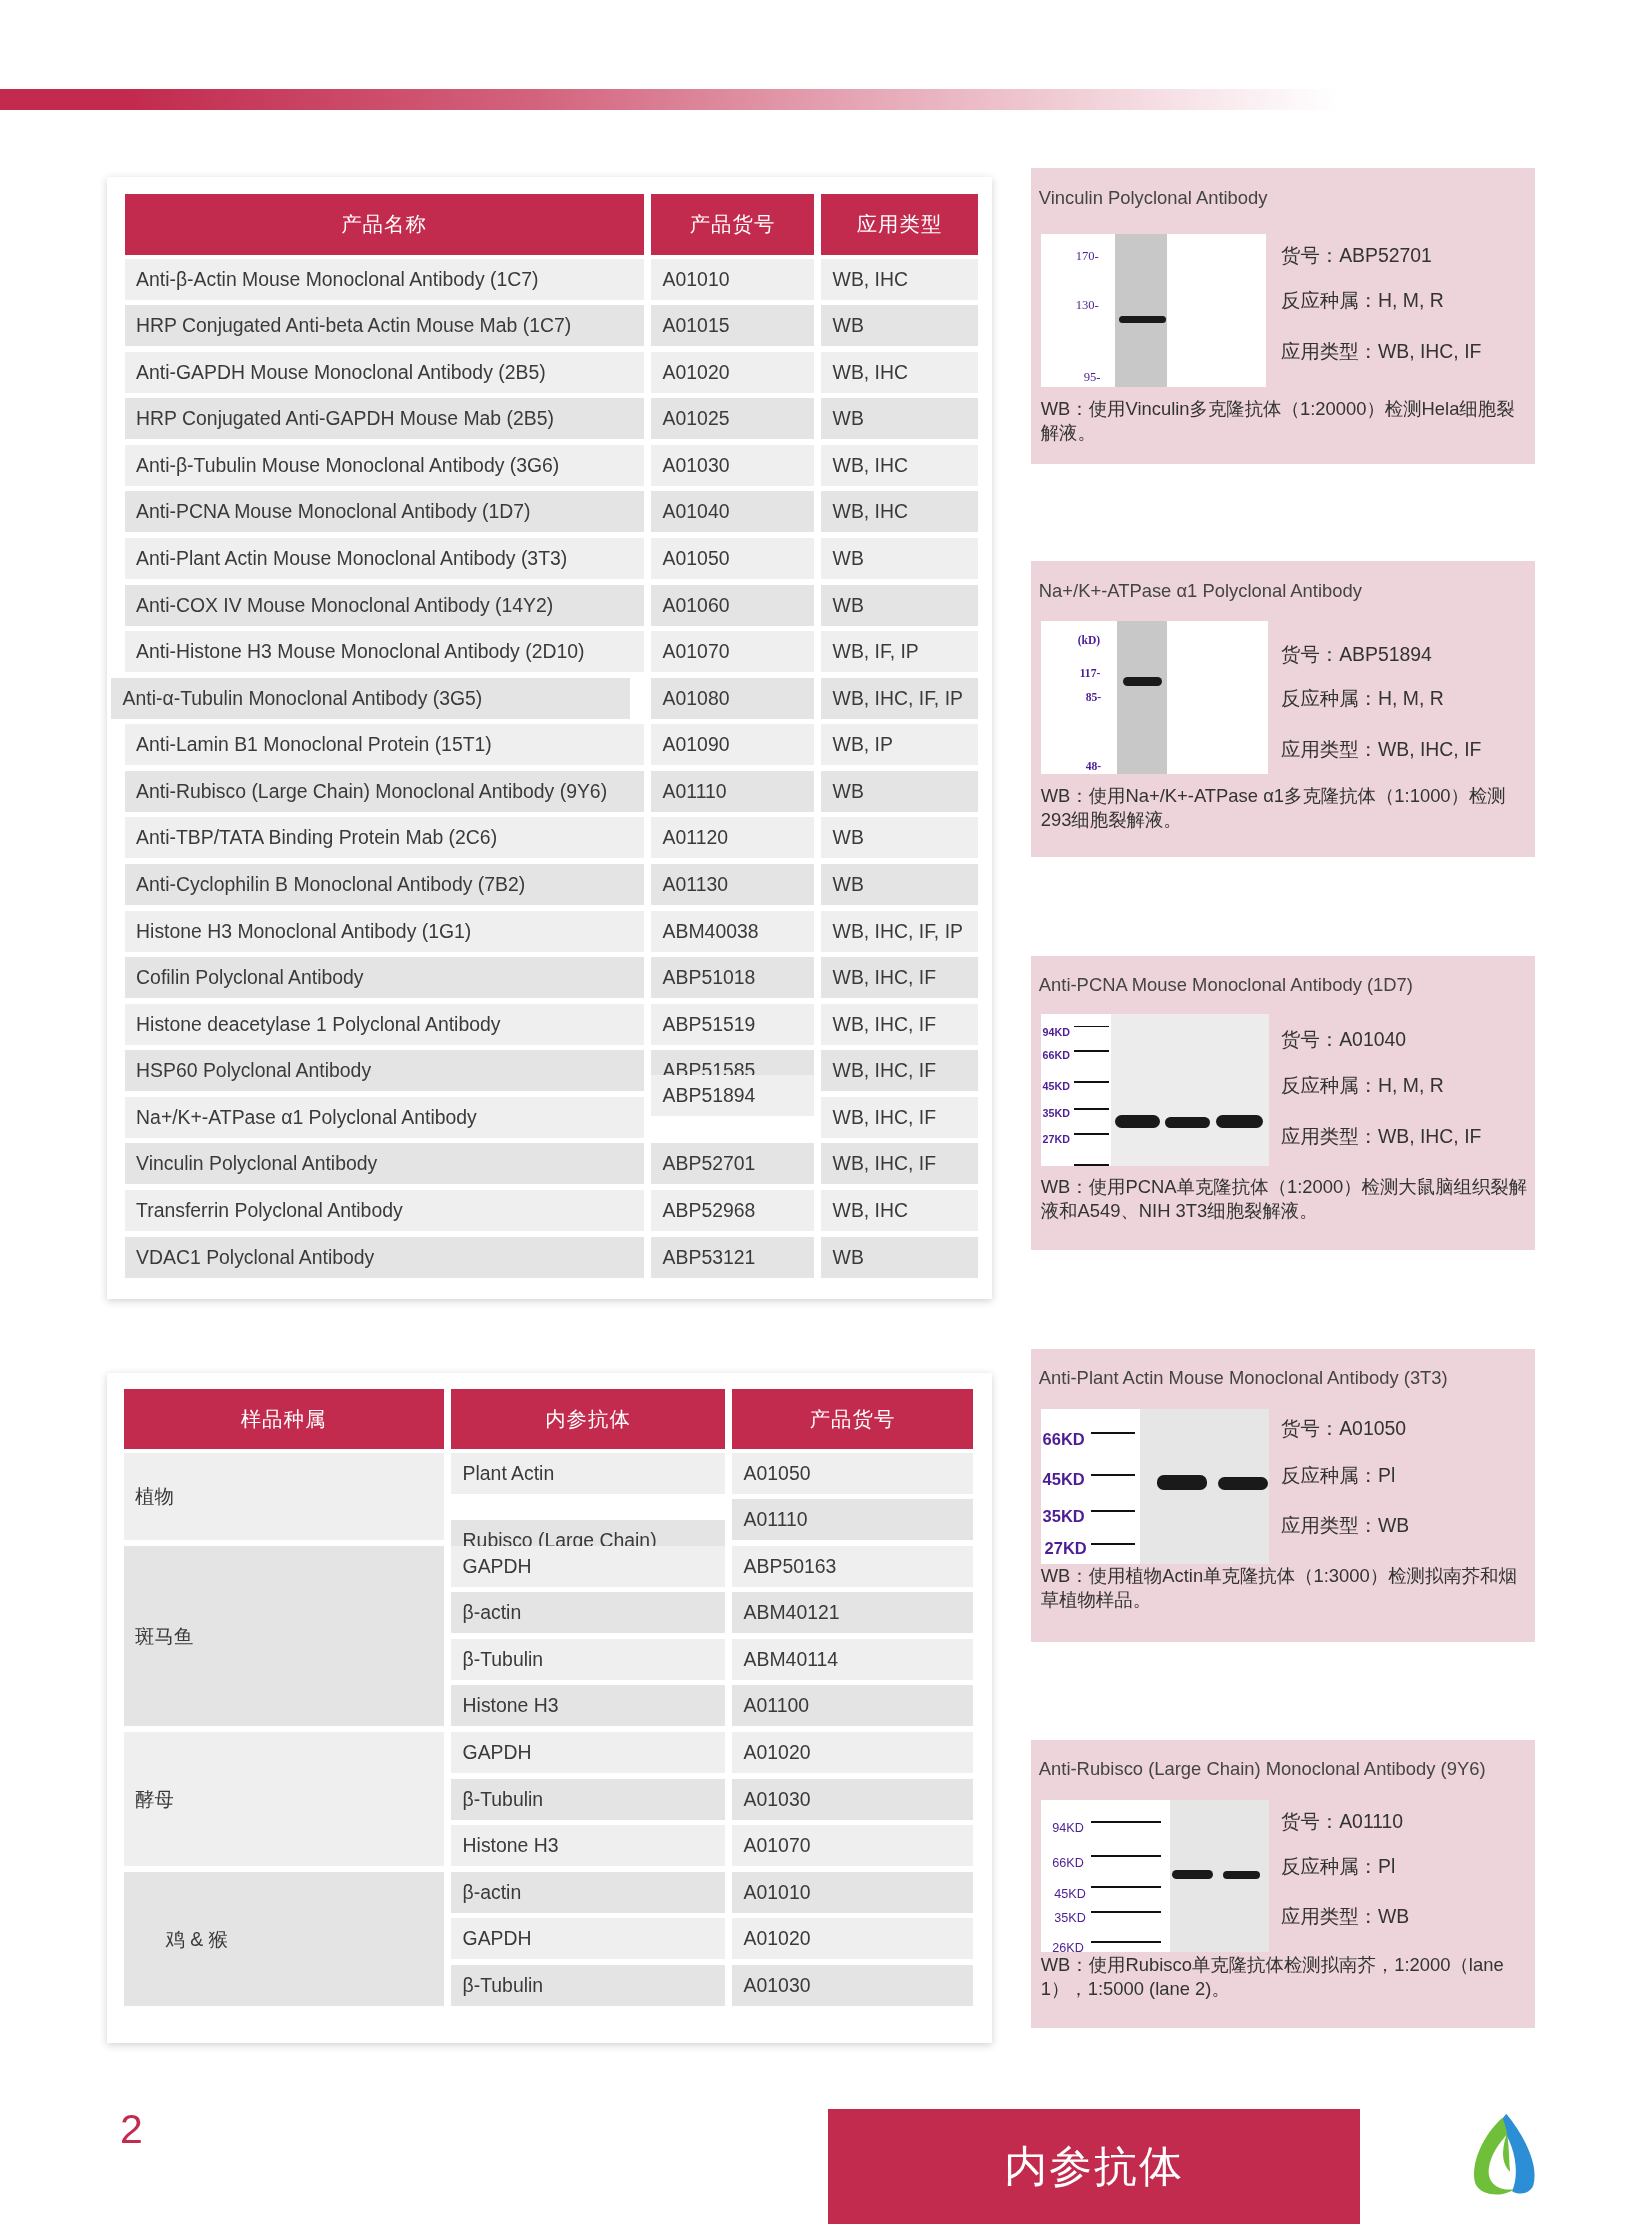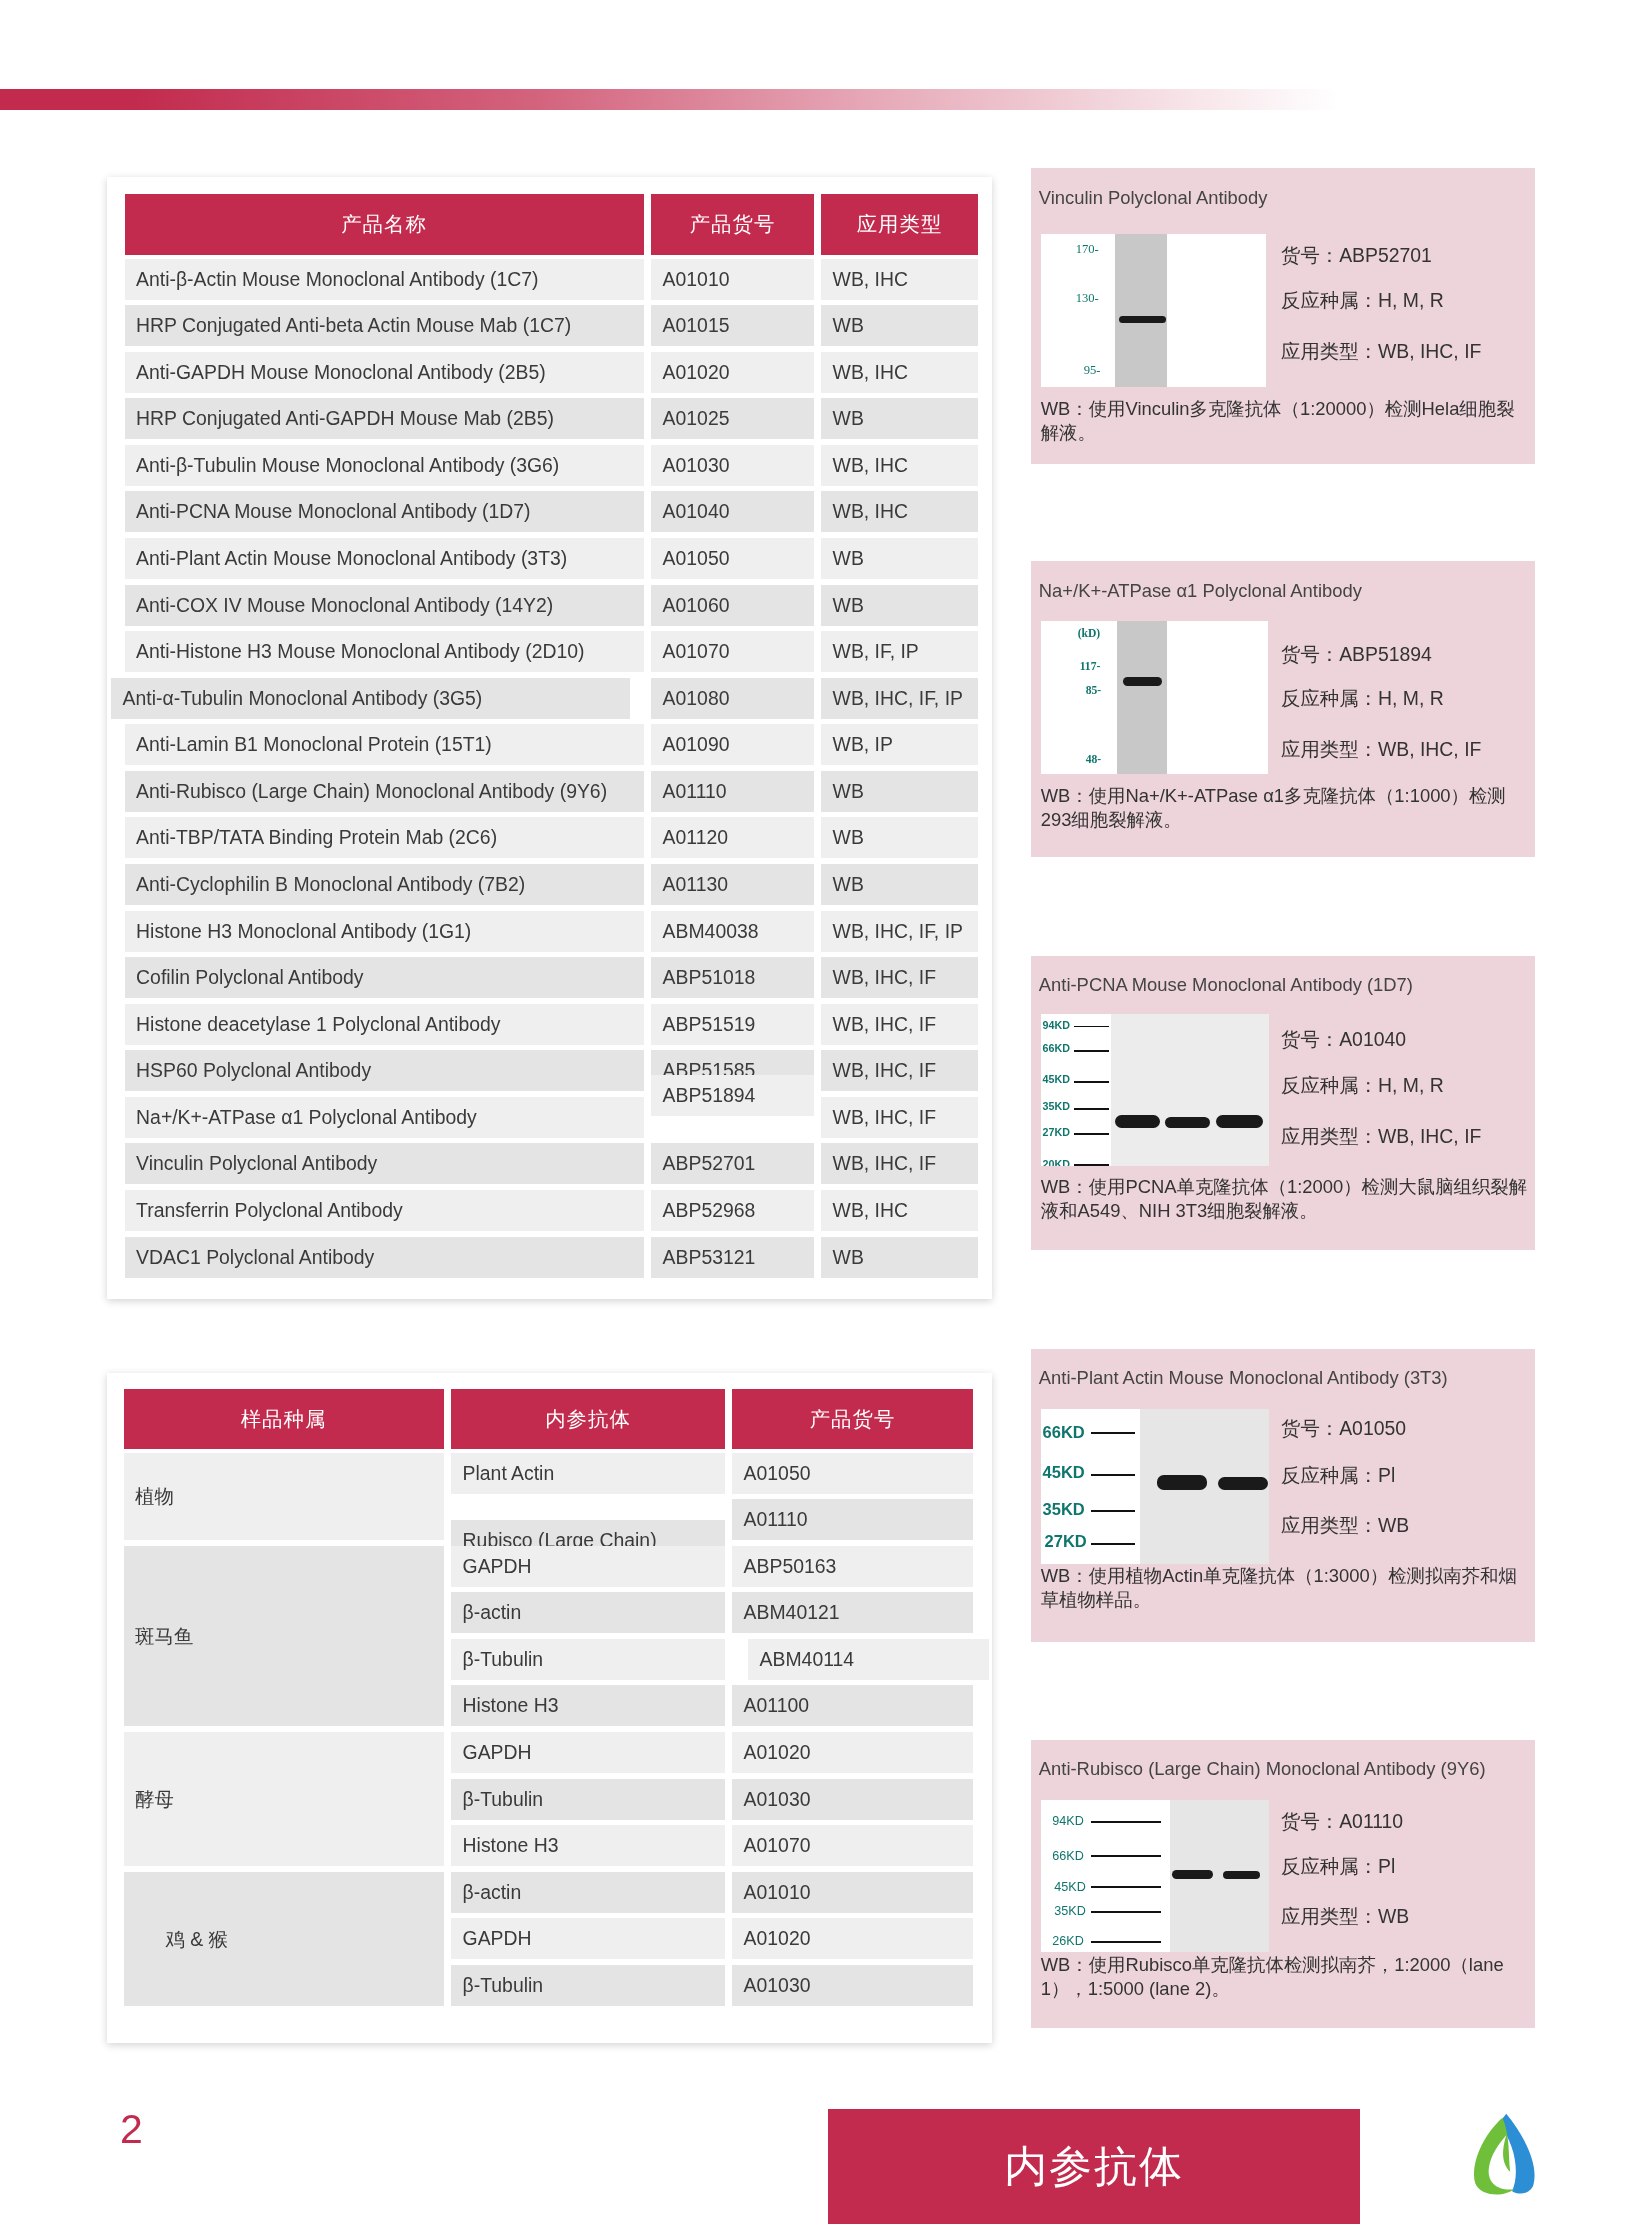--- a/index.html
+++ b/index.html
@@ -41,22 +41,23 @@
     position:absolute; left:9.7px; top:64px; width:233px; height:152px; background:#fff;
     overflow:hidden;
   }
   .info {
     position:absolute; left:250px; font-size:19.4px; color:#333; white-space:nowrap;
   }
   .desc {
     position:absolute; left:9.7px; top:231px; width:490px; font-size:18.4px; line-height:24px; color:#333;
   }
   .mw {
-    position:absolute; font-size:11.6px; font-weight:bold; color:#0f766e;
+    position:absolute; font-size:11.6px; font-weight:bold; color:#4c1d95;
     font-family:"Liberation Serif","DejaVu Serif",serif;
+    margin-top:7px;
   }
   .mwline { position:absolute; height:1.9px; background:#111; }
   .lane { position:absolute; background:#c8c8c8; }
   .band { position:absolute; background:#1a1a1a; border-radius:6.8px; }
   .footer-num {
     position:absolute; left:120px; top:2106px; font-size:41px; color:#c22b4e;
     font-family:"Liberation Sans",sans-serif;
   }
   .footer-box {
     position:absolute; left:828px; top:2109px; width:532px; height:115px; background:#c22b4e;
@@ -153,21 +154,21 @@
       <div class="cell odd" style="left: 344px; top: 80px; width: 274px; height: 41px;">Plant Actin</div>
       <div class="cell odd" style="left: 625px; top: 80px; width: 241px; height: 41px;">A01050</div>
       <div class="cell even" style="left: 344px; top: 126px; width: 274px; height: 41px; margin-top: 21px;">Rubisco (Large Chain)</div>
       <div class="cell even" style="left: 625px; top: 126px; width: 241px; height: 41px;">A01110</div>
       <div class="cell even" style="left: 16.5px; top: 173px; width: 320px; height: 180px;">斑马鱼</div>
       <div class="cell odd" style="left: 344px; top: 173px; width: 274px; height: 41px;">GAPDH</div>
       <div class="cell odd" style="left: 625px; top: 173px; width: 241px; height: 41px;">ABP50163</div>
       <div class="cell even" style="left: 344px; top: 219px; width: 274px; height: 41px;">β-actin</div>
       <div class="cell even" style="left: 625px; top: 219px; width: 241px; height: 41px;">ABM40121</div>
       <div class="cell odd" style="left: 344px; top: 266px; width: 274px; height: 41px;">β-Tubulin</div>
-      <div class="cell odd" style="left: 625px; top: 266px; width: 241px; height: 41px; margin-left: 16px;">ABM40114</div>
+      <div class="cell odd" style="left: 625px; top: 266px; width: 241px; height: 41px;">ABM40114</div>
       <div class="cell even" style="left: 344px; top: 312px; width: 274px; height: 41px;">Histone H3</div>
       <div class="cell even" style="left: 625px; top: 312px; width: 241px; height: 41px;">A01100</div>
       <div class="cell odd" style="left: 16.5px; top: 359px; width: 320px; height: 134px;">酵母</div>
       <div class="cell odd" style="left: 344px; top: 359px; width: 274px; height: 41px;">GAPDH</div>
       <div class="cell odd" style="left: 625px; top: 359px; width: 241px; height: 41px;">A01020</div>
       <div class="cell even" style="left: 344px; top: 406px; width: 274px; height: 41px;">β-Tubulin</div>
       <div class="cell even" style="left: 625px; top: 406px; width: 241px; height: 41px;">A01030</div>
       <div class="cell odd" style="left: 344px; top: 452px; width: 274px; height: 41px;">Histone H3</div>
       <div class="cell odd" style="left: 625px; top: 452px; width: 241px; height: 41px;">A01070</div>
       <div class="cell even" style="left: 16.5px; top: 499px; width: 320px; height: 134px; padding-left: 42px;">鸡 &amp; 猴</div>

